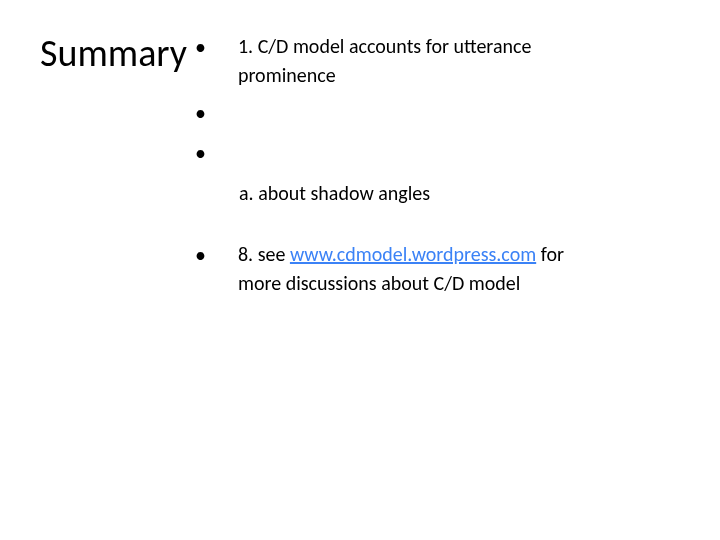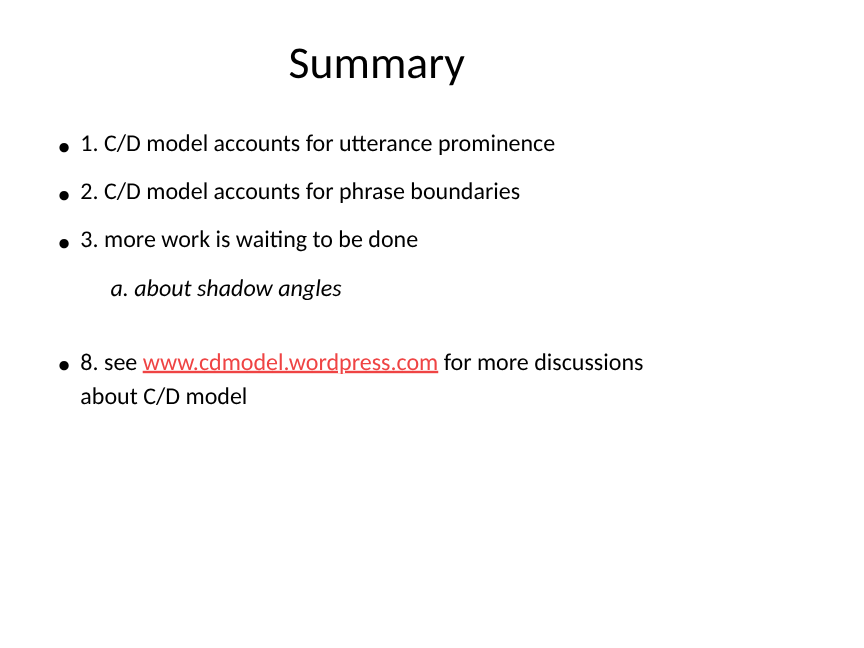--- a/index.html
+++ b/index.html
@@ -16,21 +16,21 @@
       font-size: 20px;
       color: #000000;
       overflow: hidden;
     }
 
     .slide {
       width: 628px;
       height: 540px;
       padding: 30px 40px 30px 40px;
       display: flex;
-      flex-direction: column;
+      flex-direction: row;
     }
 
     .title {
       text-align: center;
       font-size: 38px;
       font-weight: normal;
       margin-bottom: 28px;
       color: #000000;
     }
 
@@ -59,43 +59,43 @@
 
     .bullet-dot {
       font-size: 22px;
       line-height: 1.45;
       flex-shrink: 0;
       margin-left: 8px;
     }
 
     .bullet-text {
       flex: 1;
+      margin-left: 24px;
     }
 
     .sub-items {
       margin-left: 52px;
       display: flex;
       flex-direction: column;
       gap: 16px;
       margin-top: 2px;
       margin-bottom: 4px;
-      font-style: italic;
     }
 
     .sub-item {
       font-size: 20px;
       line-height: 1.5;
     }
 
     .spacer {
       height: 18px;
     }
 
     .link {
-      color: #ef4444;
+      color: #3b82f6;
     }
 
     .bullet-item-last {
       display: flex;
       align-items: flex-start;
       gap: 8px;
       font-size: 20px;
       line-height: 1.45;
       padding: 2px 0;
     }
@@ -109,26 +109,24 @@
   <div class="content">
 
     <div class="bullet-group">
       <div class="bullet-item">
         <span class="bullet-dot">•</span>
         <span class="bullet-text">1. C/D model accounts for utterance prominence</span>
       </div>
 
       <div class="bullet-item">
         <span class="bullet-dot">•</span>
-        <span class="bullet-text">2. C/D model accounts for phrase boundaries</span>
       </div>
 
       <div class="bullet-item">
         <span class="bullet-dot">•</span>
-        <span class="bullet-text">3. more work is waiting to be done</span>
       </div>
 
       <div class="sub-items">
         <span class="sub-item">a. about shadow angles</span>
       </div>
     </div>
 
     <div class="spacer"></div>
 
     <div class="bullet-item-last">

